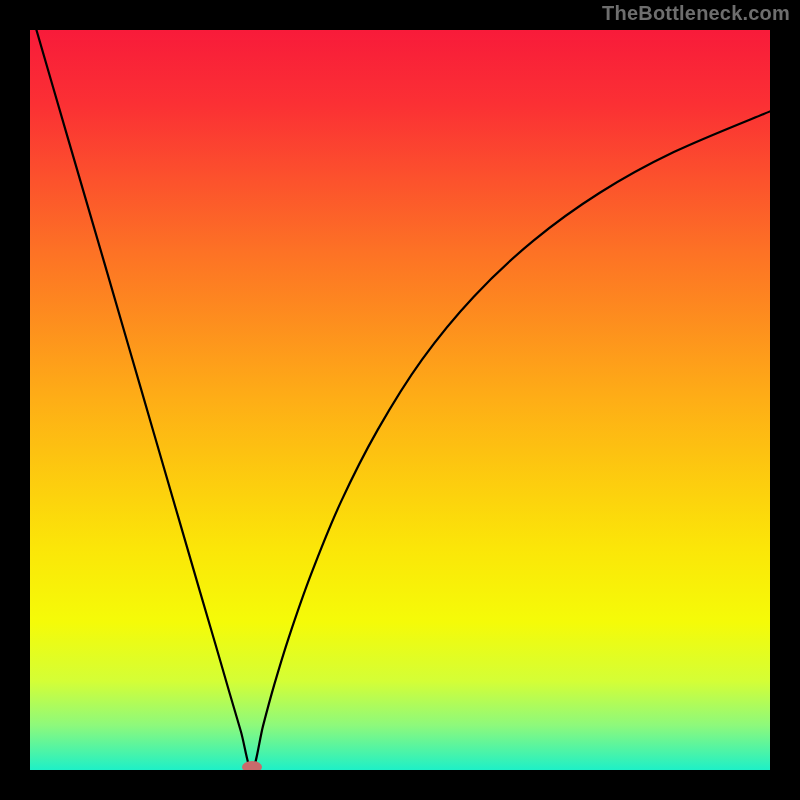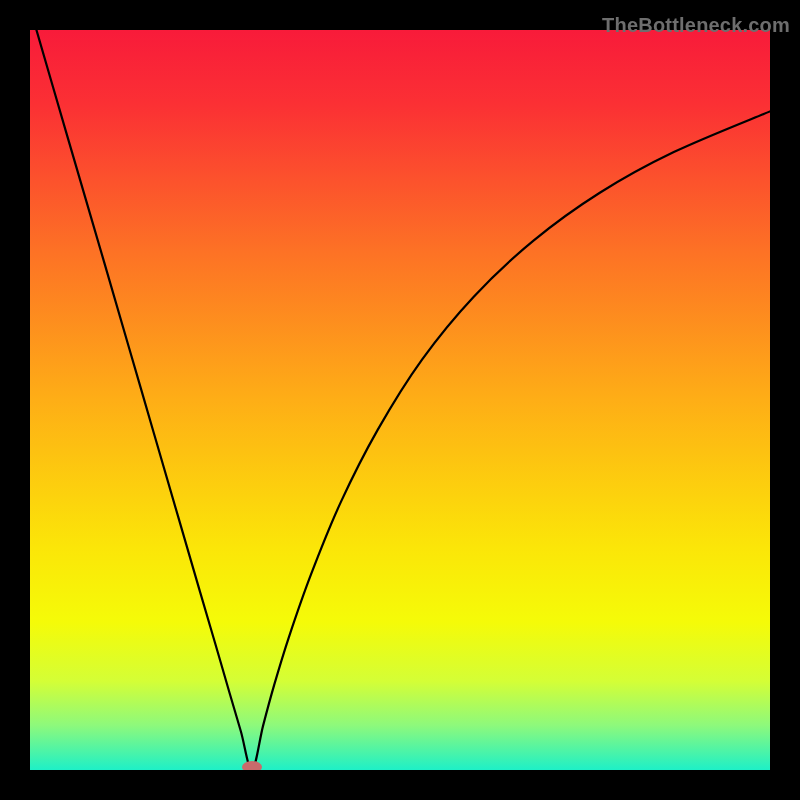--- a/index.html
+++ b/index.html
@@ -20,21 +20,21 @@
   .plot {
     position: absolute;
     left: 30px;
     top: 30px;
     width: 740px;
     height: 740px;
     overflow: hidden;
   }
   .watermark {
     position: absolute;
-    top: 14px;
+    top: 2px;
     right: 10px;
     color: #6e6e6e;
     font-size: 20px;
     font-weight: 600;
     letter-spacing: 0.2px;
     user-select: none;
   }
 </style>
 </head>
 <body>

